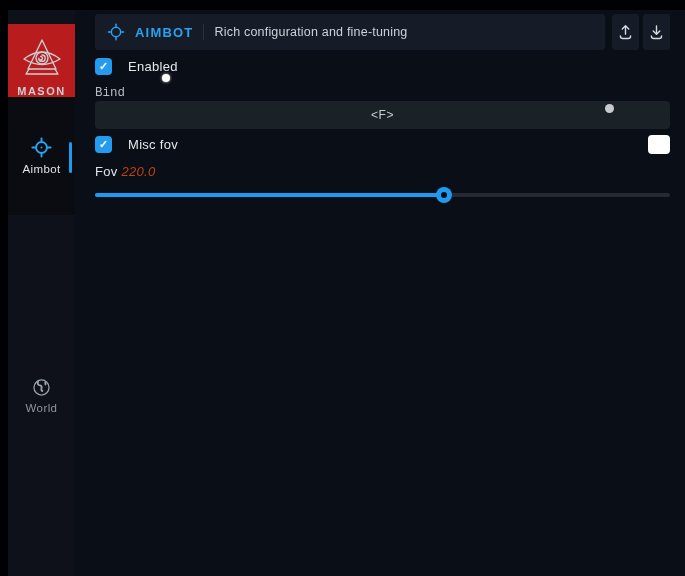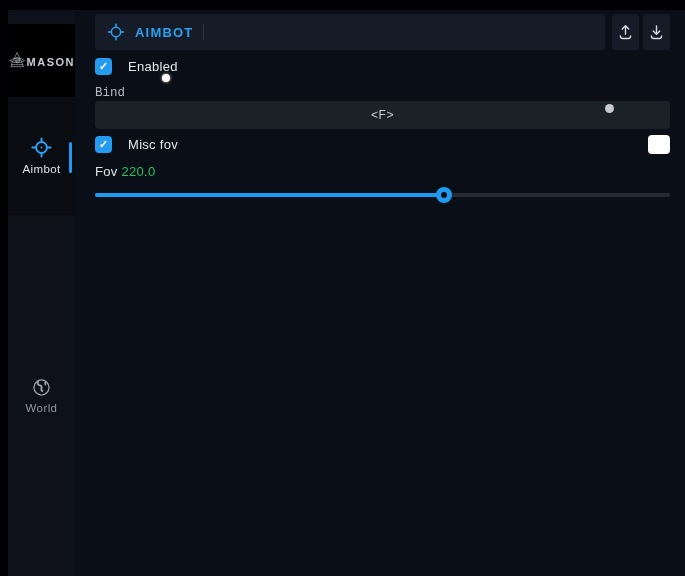--- a/index.html
+++ b/index.html
@@ -2,22 +2,22 @@
 <html><head>
 <meta charset="utf-8">
 <style>
   * { margin:0; padding:0; box-sizing:border-box; }
   html,body { width:685px; height:576px; overflow:hidden; background:#010103;
               font-family:"Liberation Sans", sans-serif; }
   .app { position:absolute; left:0; top:0; width:685px; height:576px; background:#010103; }
 
   
   .sidebar { position:absolute; left:8px; top:10px; width:67px; height:566px; background:#0e1119; }
-  .logo-block { position:absolute; top:14px; left:0; width:67px; height:77px; background:#000000;
-                display:flex; flex-direction:row; align-items:center; justify-content:flex-end; padding-bottom:4px; }
+  .logo-block { position:absolute; top:14px; left:0; width:67px; height:77px; background:#b91c1c;
+                display:flex; flex-direction:column; align-items:center; justify-content:flex-end; padding-bottom:4px; }
   .brand { color:#c9ced5; font-size:11px; font-weight:bold; letter-spacing:1.5px; margin-top:3px; }
   .nav-item { position:absolute; left:0; width:67px; display:flex; flex-direction:column;
               align-items:center; justify-content:center; gap:5px; cursor:pointer; }
   .nav-label { font-size:11.5px; color:#8d949f; letter-spacing:.4px; }
   .nav-item.active { background:#0a0c11; }
   .nav-item.active .nav-label { color:#dfe3e8; }
   .accent-bar { position:absolute; right:3.5px; top:45px; width:2.5px; height:31px; background:#1e9bf0; border-radius:2px; }
 
   
   .main { position:absolute; left:75px; top:10px; width:610px; height:566px; background:#0a0e17; }
@@ -43,21 +43,21 @@
   .cb-label { color:#e3e7ea; font-size:13px; letter-spacing:.3px; }
   .spacer { flex:1; }
   .swatch { width:22px; height:19px; border-radius:4px; background:#ffffff; cursor:pointer; }
 
   .bind-label { position:absolute; left:20px; top:76px; color:#b3bac3; font-size:12.5px;font-family:Liberation Mono, monospace; }
   .bind-field { position:absolute; left:20px; right:15px; top:91px; height:28px; background:#1a2127;
                 border-radius:4px; display:flex; align-items:center; justify-content:center; cursor:pointer; }
   .bind-value { color:#c6ccd2; font-size:12px; letter-spacing:.5px; }
 
   .fov-label { position:absolute; left:20px; top:154px; font-size:13px; color:#dfe3e8; letter-spacing:.3px; }
-  .fov-value { color:#22c55e; }
+  .fov-value { color:#c2410c;font-style:italic; }
 
   .slider { position:absolute; left:20px; right:15px; top:176px; height:18px; cursor:pointer; }
   .slider-track { position:absolute; left:0; right:0; top:7px; height:4px; background:#262b33; border-radius:2px; }
   .slider-fill { position:absolute; left:0; top:7px; height:4px; background:#1e9bf0; border-radius:2px; }
   .slider-thumb { position:absolute; top:1px; width:16px; height:16px; margin-left:-8px; border-radius:50%;
                   background:#1e9bf0; display:flex; align-items:center; justify-content:center; }
   .slider-thumb::after { content:""; width:6px; height:6px; border-radius:50%; background:#0a0e17; }
 
   .cursor-dot { position:absolute; border-radius:50%; pointer-events:none; }
   .cursor-dot.white { left:162px; top:74px; width:8px; height:8px; background:#fafafa; box-shadow:0 0 3px rgba(255,255,255,.8); }
@@ -121,20 +121,21 @@
         <svg width="18" height="18" viewBox="0 0 24 24" fill="none" stroke="#2aa1f1" stroke-width="2" stroke-linecap="round">
           <circle cx="12" cy="12" r="6.2"></circle>
           <line x1="12" y1="1.8" x2="12" y2="5.2"></line>
           <line x1="12" y1="18.8" x2="12" y2="22.2"></line>
           <line x1="1.8" y1="12" x2="5.2" y2="12"></line>
           <line x1="18.8" y1="12" x2="22.2" y2="12"></line>
         </svg>
       </span>
       <span class="header-title">AIMBOT</span>
       <span class="header-divider"></span>
+      <span class="header-subtitle">Rich configuration and fine-tuning</span>
     </div>
 
     <div class="icon-btn upload">
       <span>
         <svg width="15" height="16" viewBox="0 0 20 22" fill="none" stroke="#d8dce0" stroke-width="1.9" stroke-linecap="round" stroke-linejoin="round">
           <line x1="10" y1="14" x2="10" y2="3"></line>
           <path d="M5.5 7 L10 2.5 L14.5 7"></path>
           <path d="M3 16.5 Q3 20 6.5 20 L13.5 20 Q17 20 17 16.5"></path>
         </svg>
       </span>

